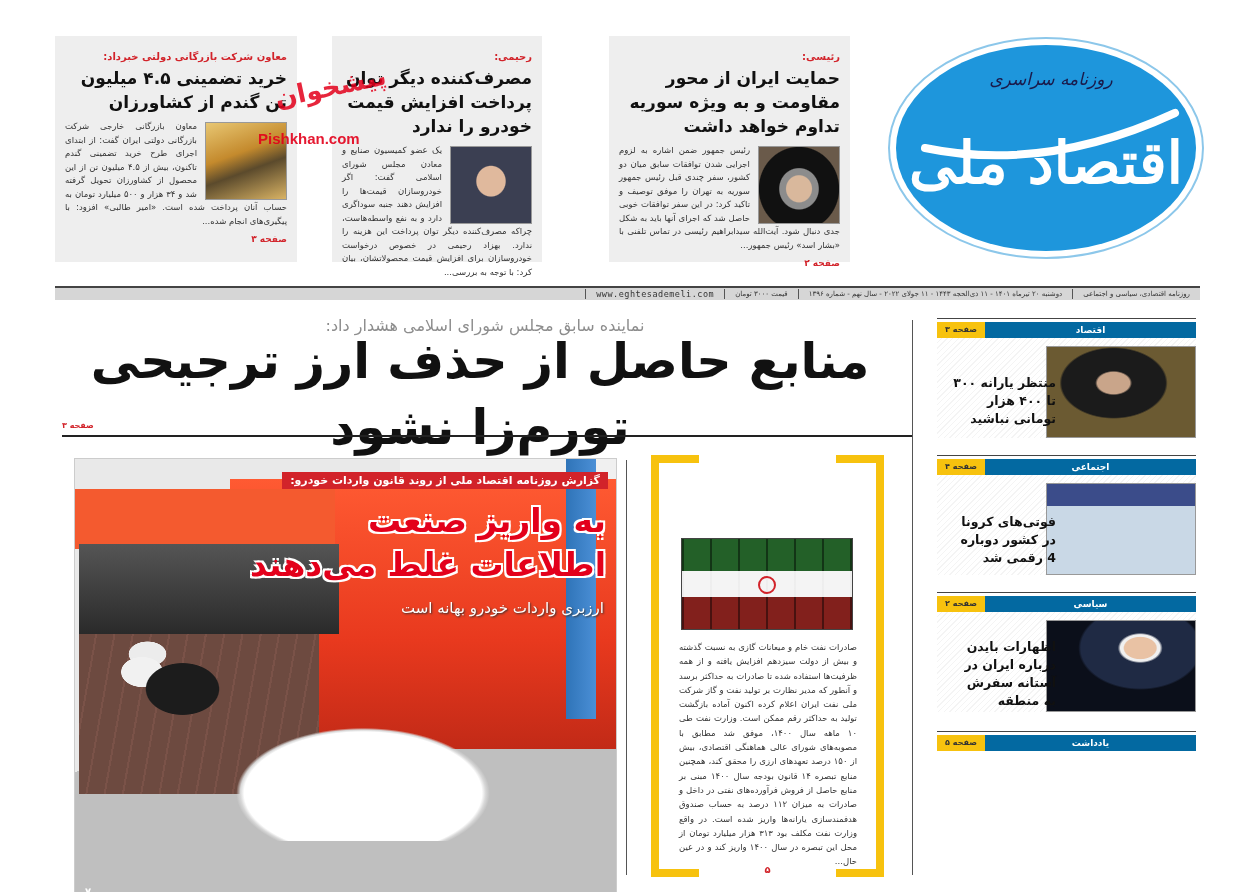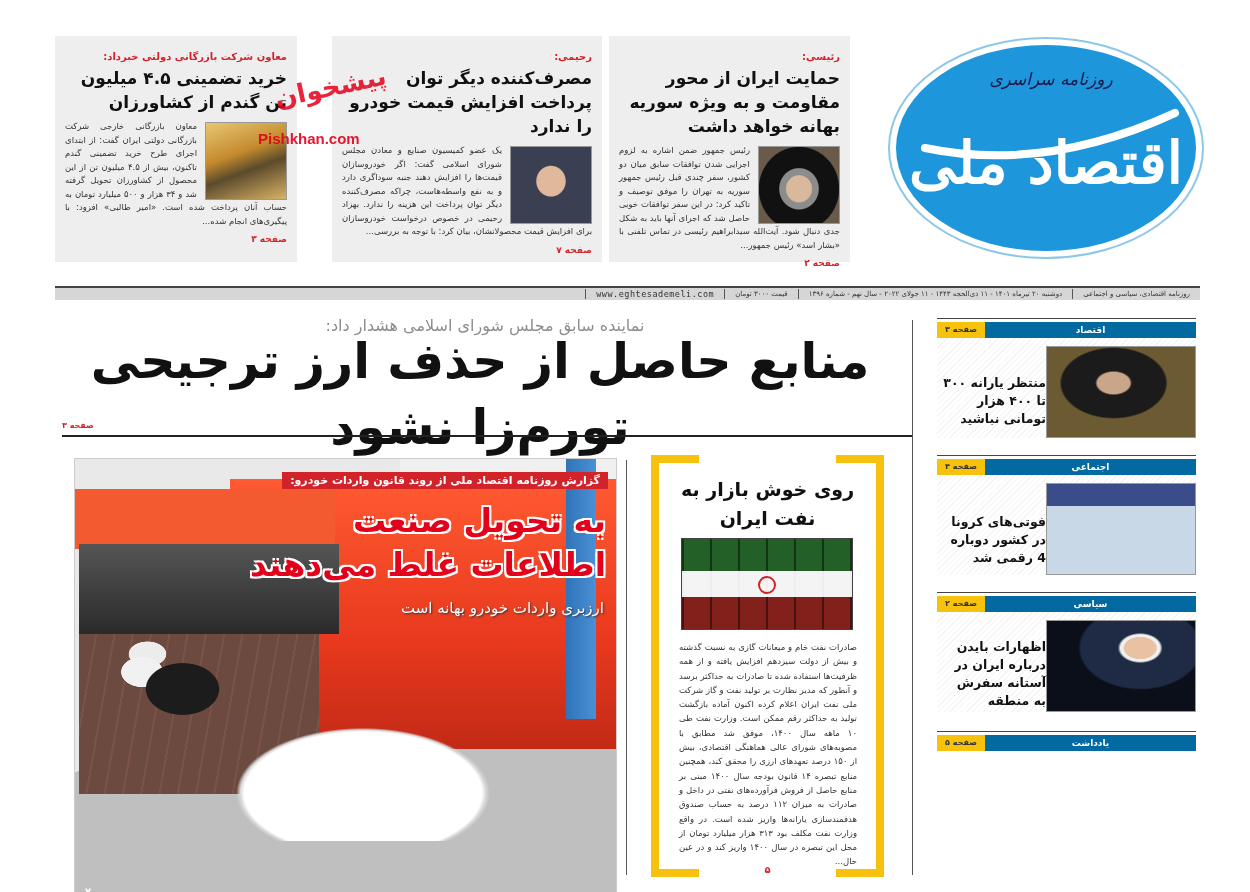--- a/index.html
+++ b/index.html
@@ -11,21 +11,21 @@
       position: absolute; top: 36px; height: 226px;
       background: #eeeeee; padding: 10px 10px 8px 10px;
     }
     .teaser .kicker { color: #d2232a; font-weight: bold; font-size: 10px; text-align: right; line-height: 14px; margin-top: 4px; }
     .teaser .headline { font-weight: bold; font-size: 17px; line-height: 24px; text-align: right; color: #111; margin-top: 2px; }
     .teaser .body-wrap { margin-top: 6px; font-size: 8.5px; line-height: 13.5px; color: #333; text-align: justify; }
     .teaser .photo { float: right; width: 82px; height: 78px; margin-left: 8px; margin-top: 2px; border: 1px solid #999; }
     .teaser .page-ref { color: #d2232a; font-weight: bold; font-size: 9px; margin-top: 6px; clear: both; }
 
     #teaser-1 { left: 609px; width: 241px; }
-    #teaser-2 { left: 332px; width: 270px; }
+    #teaser-2 { left: 332px; width: 210px; }
     #teaser-3 { left: 55px; width: 242px; }
 
     .photo-raisi { background: radial-gradient(ellipse at 50% 55%, #d9b89c 0 22%, #8c8c8c 24% 34%, #111 36% 70%, #6a5a4a 72%); }
     .photo-rahimi { background: radial-gradient(ellipse at 50% 45%, #e0b99d 0 25%, #3b3f52 27% 100%); }
     .photo-wheat { background: linear-gradient(160deg, #e8c773 0%, #c48a2d 40%, #5b4a2c 60%, #d9b364 100%); }
 
     
     #logo { position: absolute; left: 885px; top: 33px; width: 322px; height: 230px; }
 
     
@@ -109,21 +109,21 @@
     #oilbox .ob-page { position: absolute; left: 0; width: 100%; bottom: 2px; text-align: center; color: #d2232a; font-weight: bold; font-size: 10px; }
 
     
     .side-section { position: absolute; left: 937px; width: 259px; }
     .side-section .topline { height: 1px; background: #444; }
     .side-section .band { margin-top: 3px; height: 16px; display: flex; flex-direction: row; }
     .side-section .band .cat { flex: 1; background: #0369a1; color: #fff; font-size: 9px; font-weight: bold; text-align: center; line-height: 16px; }
     .side-section .band .pg { width: 48px; background: #f7c20e; color: #333; font-size: 8px; font-weight: bold; text-align: center; line-height: 16px; }
     .side-section .content { position: relative; height: 100px; background: repeating-linear-gradient(135deg, #ffffff 0 3px, #f4f4f4 3px 4px); }
     .side-section .s-photo { position: absolute; right: 0; top: 8px; width: 150px; height: 92px; border: 1px solid #999; }
-    .side-section .s-title { position: absolute; left: 4px; width: 105px; text-align: right; font-size: 12.5px; font-weight: bold; line-height: 18px; color: #111; }
+    .side-section .s-title { position: absolute; left: 14px; width: 105px; text-align: right; font-size: 12.5px; font-weight: bold; line-height: 18px; color: #111; }
 
     .ph-woman { background: radial-gradient(ellipse at 45% 40%, #c9a58a 0 14%, #1b1b1b 16% 45%, #6b5a32 47%); }
     .ph-hospital { background: linear-gradient(180deg, #3b4c8a 0 25%, #c9d8e6 25% 100%); }
     .ph-biden { background: radial-gradient(ellipse at 63% 30%, #e9c2a4 0 12%, #f0f0f0 13% 15%, #1f2a44 17% 45%, #0b0f1a 47%); }
     .ph-hijab { background: radial-gradient(ellipse at 50% 45%, #e6c4b2 0 16%, #6b3a7a 18% 40%, #a986a8 42% 100%); }
 
     
     #vsep-right { left: 912px; top: 320px; height: 555px; }
     #vsep-mid { left: 626px; top: 460px; height: 415px; }
   </style>
@@ -135,21 +135,21 @@
     <ellipse cx="161" cy="115" rx="157" ry="110" fill="#ffffff" stroke="#8cc7ea" stroke-width="2"></ellipse>
     <ellipse cx="161" cy="115" rx="150" ry="103" fill="#1e96dc"></ellipse>
     <text x="166" y="52" text-anchor="middle" font-family="DejaVu Serif, serif" font-size="17" font-style="italic" fill="#1a1a4a">روزنامه سراسری</text>
     <text x="161" y="150" text-anchor="middle" font-family="DejaVu Serif, serif" font-size="58" font-weight="bold" fill="#ffffff">اقتصاد ملی</text>
     <path d="M40 115 Q 160 140 290 80" stroke="#ffffff" stroke-width="8" fill="none" stroke-linecap="round"></path>
   </svg>
 </div>
 
 <div class="teaser" id="teaser-1">
   <div class="kicker">رئیسی:</div>
-  <div class="headline">حمایت ایران از محور مقاومت و به ویژه سوریه بهانه خواهد داشت</div>
+  <div class="headline">حمایت ایران از محور مقاومت و به ویژه سوریه تداوم خواهد داشت</div>
   <div class="body-wrap">
     <div class="photo photo-raisi"></div>
     <span>رئیس جمهور ضمن اشاره به لزوم اجرایی شدن توافقات سابق میان دو کشور، سفر چندی قبل رئیس جمهور سوریه به تهران را موفق توصیف و تاکید کرد: در این سفر توافقات خوبی حاصل شد که اجرای آنها باید به شکل جدی دنبال شود. آیت‌الله سیدابراهیم رئیسی در تماس تلفنی با «بشار اسد» رئیس جمهور...</span>
   </div>
   <div class="page-ref">صفحه ۲</div>
 </div>
 
 <div class="teaser" id="teaser-2">
   <div class="kicker">رحیمی:</div>
   <div class="headline">مصرف‌کننده دیگر توان پرداخت افزایش قیمت خودرو را ندارد</div>
@@ -199,33 +199,32 @@
   <div class="ship"></div>
   <div class="ramp-left"></div>
   <div class="hangar"></div>
   <div class="deck"></div>
   <div class="crane"></div>
   <div class="car-small2"></div>
   <div class="car-small1"></div>
   <div class="car-dark"></div>
   <div class="car-white"></div>
   <div class="fk-kicker">گزارش روزنامه اقتصاد ملی از روند قانون واردات خودرو:</div>
-  <div class="fk-headline">به تحویل صنعت اطلاعات غلط می‌دهند</div>
+  <div class="fk-headline">به واریز صنعت اطلاعات غلط می‌دهند</div>
   <div class="fk-sub">ارزبری واردات خودرو بهانه است</div>
   <div class="fk-pagenum">۷</div>
 </div>
 
 <div id="oilbox">
   <div class="bar-left"></div>
   <div class="bar-right"></div>
   <div class="cap-tl"></div>
   <div class="cap-tr"></div>
   <div class="cap-bl"></div>
   <div class="cap-br"></div>
-  <div class="ob-title">روی خوش بازار به نفت ایران</div>
   <div class="ob-photo"></div>
   <div class="ob-emblem"></div>
   <div class="ob-text">صادرات نفت خام و میعانات گازی به نسبت گذشته و بیش از دولت سیزدهم افزایش یافته و از همه ظرفیت‌ها استفاده شده تا صادرات به حداکثر برسد و آنطور که مدیر نظارت بر تولید نفت و گاز شرکت ملی نفت ایران اعلام کرده اکنون آماده بازگشت تولید به حداکثر رقم ممکن است. وزارت نفت طی ۱۰ ماهه سال ۱۴۰۰، موفق شد مطابق با مصوبه‌های شورای عالی هماهنگی اقتصادی، بیش از ۱۵۰ درصد تعهدهای ارزی را محقق کند، همچنین منابع تبصره ۱۴ قانون بودجه سال ۱۴۰۰ مبنی بر منابع حاصل از فروش فرآورده‌های نفتی در داخل و صادرات به میزان ۱۱۲ درصد به حساب صندوق هدفمندسازی یارانه‌ها واریز شده است. در واقع وزارت نفت مکلف بود ۳۱۳ هزار میلیارد تومان از محل این تبصره در سال ۱۴۰۰ واریز کند و در عین حال...</div>
   <div class="ob-page">۵</div>
 </div>
 
 <div class="side-section" style="top:318px;">
   <div class="topline"></div>
   <div class="band">
     <div class="cat">اقتصاد</div>

